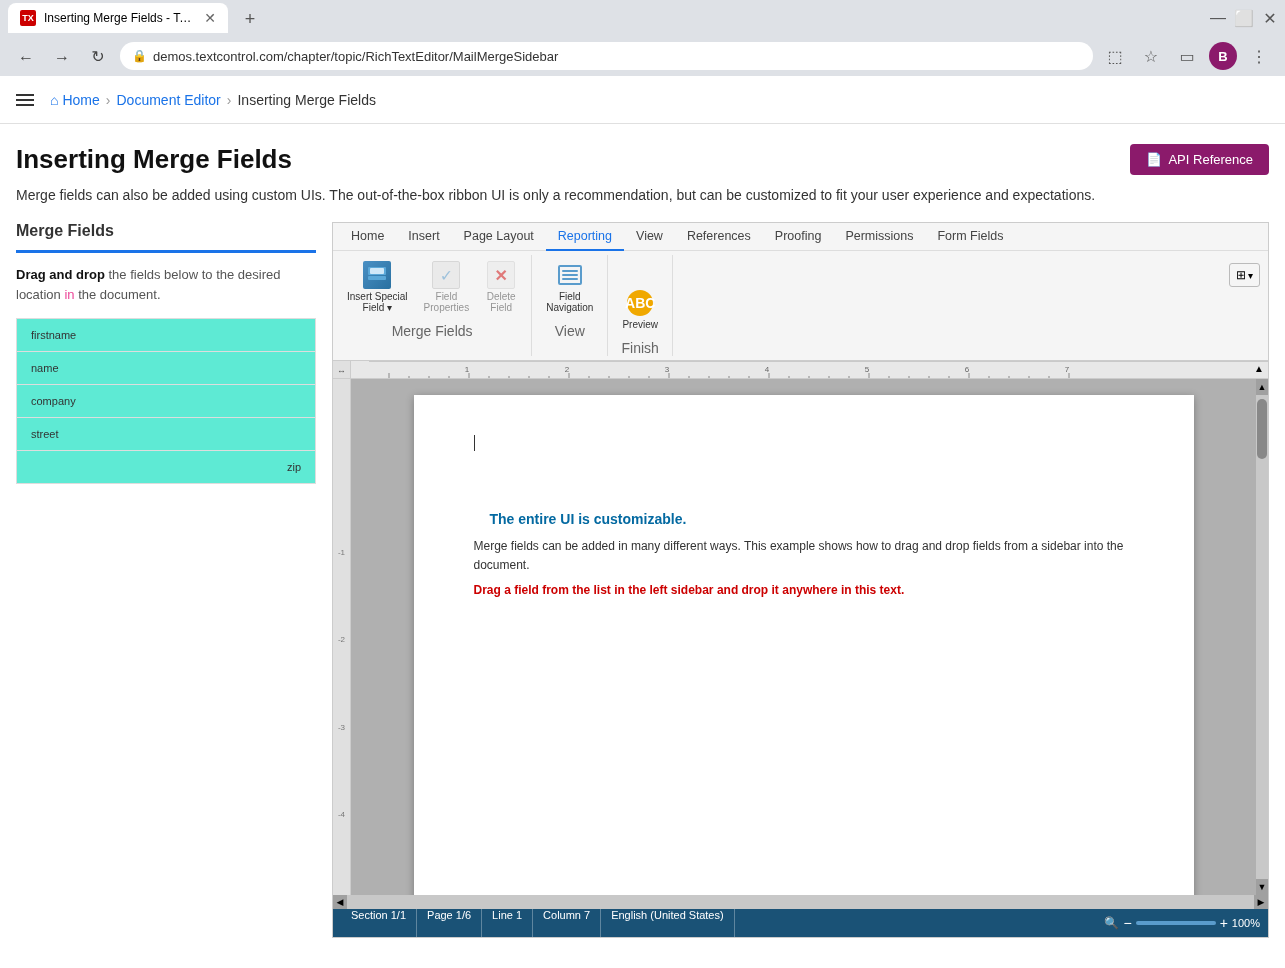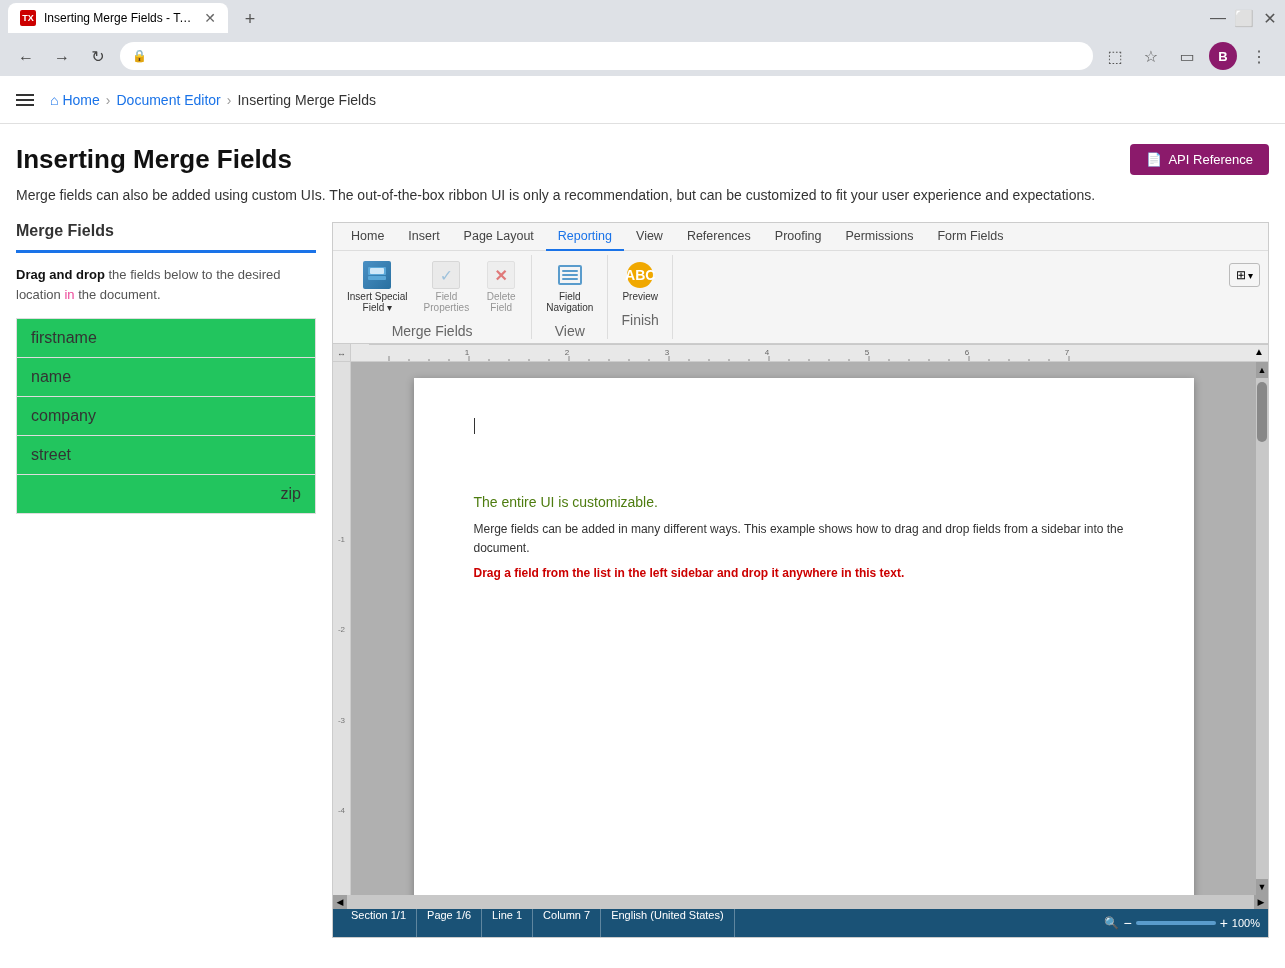--- a/index.html
+++ b/index.html
@@ -48,21 +48,21 @@
     
     .main-layout { display: flex; padding: 0 16px; gap: 16px; height: calc(968px - 76px - 48px - 72px - 56px); }
 
     
     .sidebar { width: 300px; flex-shrink: 0; }
     .sidebar-header { font-size: 16px; font-weight: 700; color: #333; padding-bottom: 10px; border-bottom: 3px solid #1a73e8; margin-bottom: 12px; }
     .sidebar-description { font-size: 13px; color: #555; margin-bottom: 14px; line-height: 1.5; }
     .sidebar-description strong { font-weight: 700; color: #111; }
     .sidebar-description span.in { color: #1a73e8; }
     .field-list { display: flex; flex-direction: column; gap: 0; border: 1px solid #ddd; }
-    .field-item { padding: 10px 14px; font-size: 16px; color: #333; cursor: grab; border-bottom: 1px solid #ddd; background: #22c55e; }
+    .field-item { padding: 10px 14px; font-size: 11px; color: #333; cursor: grab; border-bottom: 1px solid #ddd; background: #5eead4; }
     .field-item:last-child { border-bottom: none; text-align: right; }
 
     
     .editor-container { flex: 1; display: flex; flex-direction: column; border: 1px solid #ccc; background: #e8e8e8; overflow: hidden; }
 
     
     .ribbon { background: #f5f5f5; border-bottom: 1px solid #ccc; }
     .ribbon-tabs { display: flex; align-items: center; padding: 0 6px; border-bottom: 1px solid #ddd; }
     .ribbon-tab { padding: 6px 12px; font-size: 12.5px; cursor: pointer; color: #444; border-bottom: 2px solid transparent; margin-bottom: -1px; }
     .ribbon-tab.active { color: #1a73e8; border-bottom: 2px solid #1a73e8; font-weight: 500; }
@@ -78,38 +78,38 @@
     .ribbon-btn .label { font-size: 10px; color: #333; text-align: center; white-space: nowrap; }
 
     
     .insert-special-icon { position: relative; }
     .insert-special-icon .sq { width: 28px; height: 28px; background: linear-gradient(135deg, #4a90c4 0%, #2970a0 100%); border-radius: 2px; display: flex; align-items: center; justify-content: center; color: white; font-size: 16px; }
 
     .nav-icon { width: 28px; height: 28px; display: flex; align-items: center; justify-content: center; }
     .nav-icon-inner { width: 24px; height: 20px; border: 2px solid #5a9ccc; border-radius: 2px; display: flex; flex-direction: column; justify-content: space-around; padding: 2px; }
     .nav-icon-inner .line { height: 2px; background: #5a9ccc; border-radius: 1px; }
 
-    .preview-icon-wrap { width: 32px; height: 32px; display: flex; align-items: center; justify-content: center; }
+    .preview-icon-wrap { width: 32px; height: 32px; display: flex; align-items: center; justify-content: center; margin-top: 28px; }
     .preview-icon-inner { width: 26px; height: 26px; border-radius: 50%; background: #f0a800; display: flex; align-items: center; justify-content: center; color: white; font-size: 16px; font-weight: bold; }
 
     
     .ruler { height: 18px; background: #e8e8e8; border-bottom: 1px solid #ccc; position: relative; overflow: hidden; display: flex; align-items: center; }
     .ruler-inner { flex: 1; height: 100%; position: relative; margin-left: 18px; }
     .ruler-corner { width: 18px; height: 18px; background: #e0e0e0; border-right: 1px solid #ccc; flex-shrink: 0; display: flex; align-items: center; justify-content: center; font-size: 9px; color: #555; }
 
     
     .editor-scroll { flex: 1; overflow-y: auto; overflow-x: auto; background: #b0b0b0; position: relative; display: flex; }
     .editor-scroll-inner { flex: 1; overflow: hidden; position: relative; }
     .vertical-ruler { width: 18px; background: #e0e0e0; border-right: 1px solid #ccc; display: flex; flex-direction: column; align-items: center; padding-top: 80px; gap: 0; flex-shrink: 0; }
     .v-ruler-mark { font-size: 8px; color: #777; height: 100px; display: flex; align-items: flex-start; justify-content: center; padding-top: 2px; }
 
     .page-canvas { margin: 16px auto; width: 780px; min-height: 800px; background: #ffffff; box-shadow: 0 2px 8px rgba(0,0,0,0.3); padding: 40px 60px; position: relative; }
     .cursor-line { display: inline-block; width: 1px; height: 16px; background: #333; animation: blink 1s infinite; vertical-align: text-bottom; }
     @keyframes blink { 0%,100%{opacity:1} 50%{opacity:0} }
-    .doc-heading { font-size: 14px; font-weight: normal; color: #4d7c0f; margin-bottom: 10px; }
+    .doc-heading { font-size: 14px; font-weight: bold; color: #0369a1; margin-bottom: 10px; margin-left: 16px; }
     .doc-body { font-size: 12px; color: #333; margin-bottom: 8px; line-height: 1.6; }
     .doc-highlight { font-size: 12px; color: #cc0000; font-weight: bold; }
 
     
     .status-bar { height: 28px; background: #1a5276; display: flex; padding: 0 8px; color: white; font-size: 11px; gap: 0; flex-shrink: 0; }
     .status-item { padding: 0 10px; border-right: 1px solid rgba(255,255,255,0.3); }
     .status-item:last-child { border-right: none; }
     .status-right { margin-left: auto; display: flex; align-items: center; gap: 4px; }
     .zoom-controls { display: flex; align-items: center; gap: 4px; }
     .zoom-btn { cursor: pointer; color: white; font-size: 14px; }
@@ -138,20 +138,21 @@
       <div class="win-btn">⬜</div>
       <div class="win-btn">✕</div>
     </div>
   </div>
   <div class="address-bar">
     <div class="nav-btn">←</div>
     <div class="nav-btn">→</div>
     <div class="nav-btn">↻</div>
     <div class="address-field">
       <span class="address-lock">🔒</span>
+      <span class="address-text">demos.textcontrol.com/chapter/topic/RichTextEditor/MailMergeSidebar</span>
     </div>
     <div class="toolbar-icons">
       <div class="toolbar-icon">⬚</div>
       <div class="toolbar-icon">☆</div>
       <div class="toolbar-icon">▭</div>
       <div class="profile-icon">B</div>
       <div class="toolbar-icon">⋮</div>
     </div>
   </div>
 </div>

